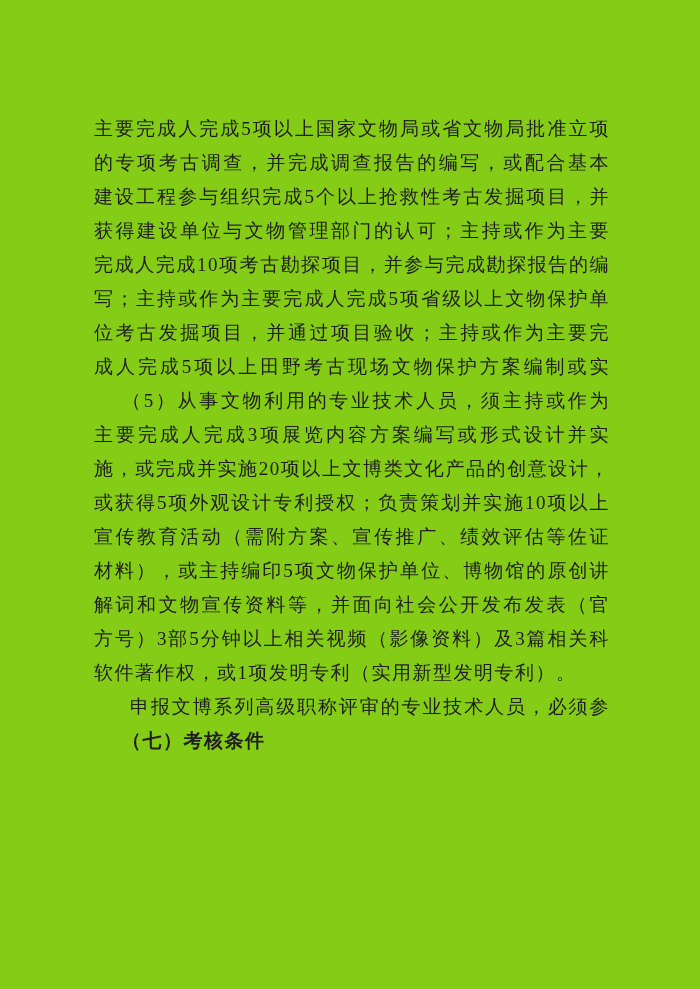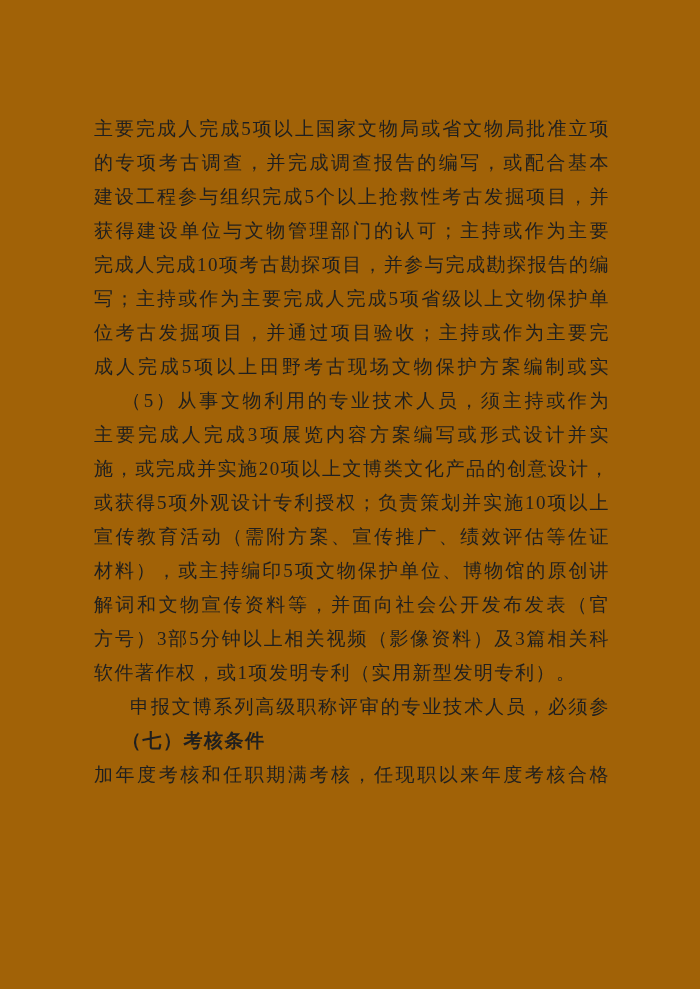--- a/index.html
+++ b/index.html
@@ -4,21 +4,21 @@
 <style>
   html, body {
     margin: 0;
     padding: 0;
     background: #ffffff;
   }
   .page {
     position: relative;
     width: 700px;
     height: 989px;
-    background: #a16207;
+    background: #84cc16;
     box-sizing: border-box;
     padding: 112px 90px 0 94px;
     overflow: hidden;
   }
   .content {
     width: 516px;
   }
   .line {
     font-family: "Liberation Serif", "DejaVu Serif", serif;
     font-size: 19px;
@@ -62,15 +62,14 @@
     <div class="line justify">主要完成人完成3项展览内容方案编写或形式设计并实</div>
     <div class="line justify">施，或完成并实施20项以上文博类文化产品的创意设计，</div>
     <div class="line justify">或获得5项外观设计专利授权；负责策划并实施10项以上</div>
     <div class="line justify">宣传教育活动（需附方案、宣传推广、绩效评估等佐证</div>
     <div class="line justify">材料），或主持编印5项文物保护单位、博物馆的原创讲</div>
     <div class="line justify">解词和文物宣传资料等，并面向社会公开发布发表（官</div>
     <div class="line justify">方号）3部5分钟以上相关视频（影像资料）及3篇相关科</div>
     <div class="line">软件著作权，或1项发明专利（实用新型发明专利）。</div>
     <div class="line justify indent2">申报文博系列高级职称评审的专业技术人员，必须参</div>
     <div class="line heading">（七）考核条件</div>
-    <div class="line justify">加年度考核和任职期满考核，任现职以来年度考核合格</div>
   </div>
 </div>
 
 </body></html>

